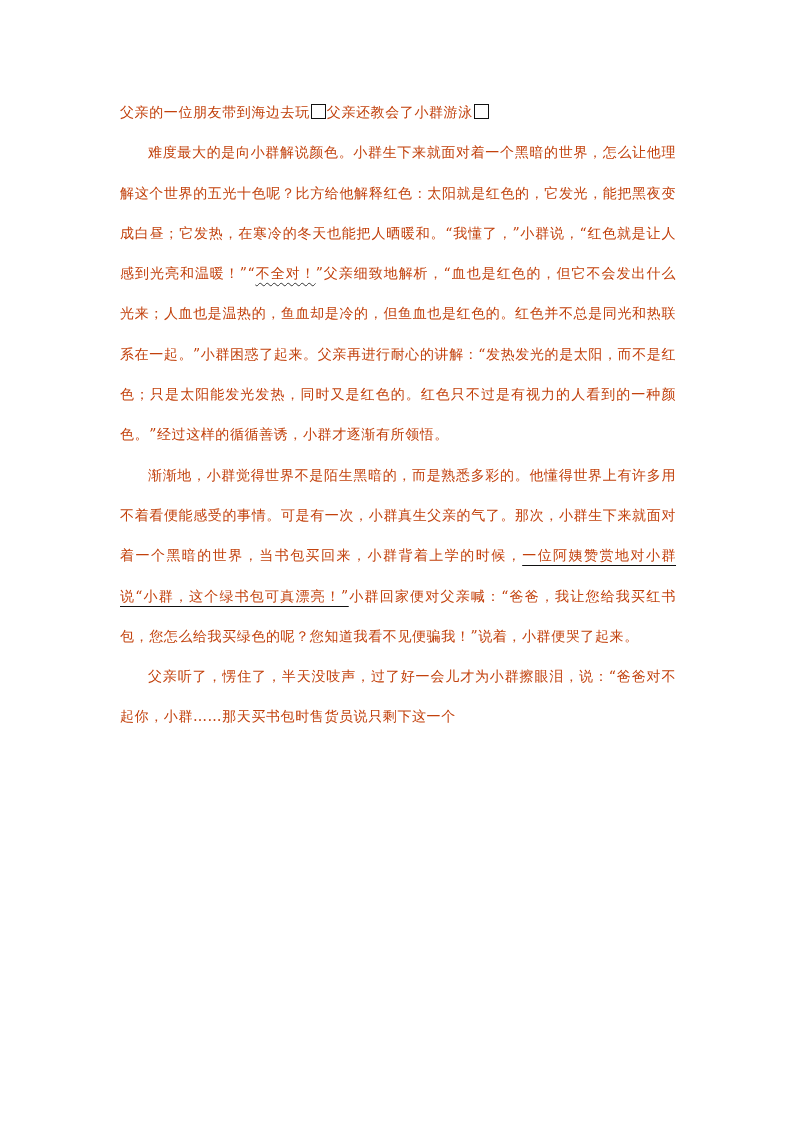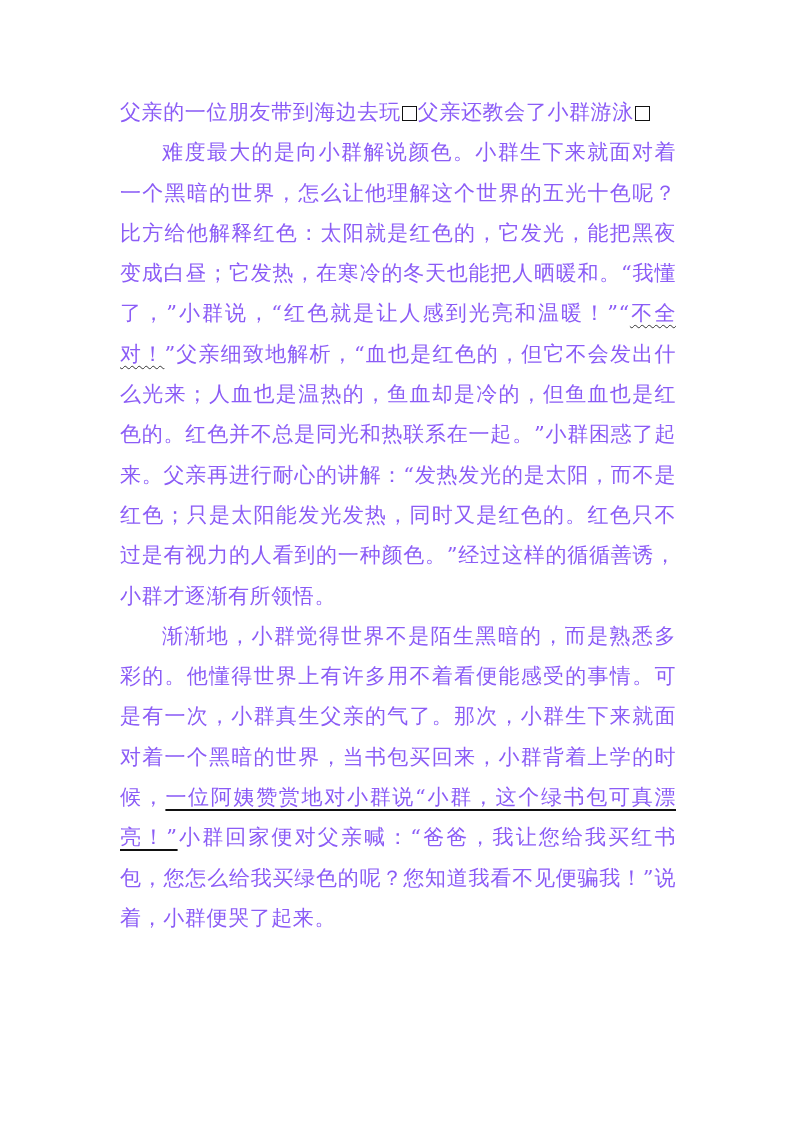--- a/index.html
+++ b/index.html
@@ -1,32 +1,33 @@
 <!DOCTYPE html>
 <html><head>
 <meta charset="utf-8">
 <style>
   html, body { margin: 0; padding: 0; background: #ffffff; }
   body { width: 793px; height: 1122px; position: relative; overflow: hidden; }
   .page {
     position: absolute; left: 120px; top: 92px; width: 556px;
     font-family: "DejaVu Serif", "Liberation Serif", serif;
-    font-size: 21px; color: #8b5cf6; line-height: 40.3px;
+    font-size: 14px; color: #c2410c; line-height: 40.3px;
     letter-spacing: 0.6px;
   }
   .para { margin: 0; text-align: justify; text-align-last: left; }
   .para.indent { text-indent: 2em; }
   .wavy { text-decoration: underline wavy #333; text-decoration-thickness: 1px; text-underline-offset: 4px; }
   .uline { text-decoration: underline; text-decoration-color: #111; text-underline-offset: 5px; }
   .box { display: inline-block; width: 15px; height: 15px; border: 1.5px solid #111; vertical-align: -2px; margin: 0 1px; box-sizing: border-box; }
 </style>
 </head>
 <body>
 
 <div class="page">
   <p class="para"><span>父亲的一位朋友带到海边去玩</span><span class="box"></span><span>父亲还教会了小群游泳</span><span class="box"></span></p>
 
   <p class="para indent"><span>难度最大的是向小群解说颜色。小群生下来就面对着一个黑暗的世界，怎么让他理解这个世界的五光十色呢？比方给他解释红色：太阳就是红色的，它发光，能把黑夜变成白昼；它发热，在寒冷的冬天也能把人晒暖和。“我懂了，”小群说，“红色就是让人感到光亮和温暖！”“</span><span class="wavy">不全对！</span><span>”父亲细致地解析，“血也是红色的，但它不会发出什么光来；人血也是温热的，鱼血却是冷的，但鱼血也是红色的。红色并不总是同光和热联系在一起。”小群困惑了起来。父亲再进行耐心的讲解：“发热发光的是太阳，而不是红色；只是太阳能发光发热，同时又是红色的。红色只不过是有视力的人看到的一种颜色。”经过这样的循循善诱，小群才逐渐有所领悟。</span></p>
 
 
   <p class="para indent"><span>渐渐地，小群觉得世界不是陌生黑暗的，而是熟悉多彩的。他懂得世界上有许多用不着看便能感受的事情。可是有一次，小群真生父亲的气了。那次，小群生下来就面对着一个黑暗的世界，当书包买回来，小群背着上学的时候，</span><span class="uline">一位阿姨赞赏地对小群说“小群，这个绿书包可真漂亮！”</span><span>小群回家便对父亲喊：“爸爸，我让您给我买红书包，您怎么给我买绿色的呢？您知道我看不见便骗我！”说着，小群便哭了起来。</span></p>
 
+  <p class="para indent"><span>父亲听了，愣住了，半天没吱声，过了好一会儿才为小群擦眼泪，说：“爸爸对不起你，小群……那天买书包时售货员说只剩下这一个</span></p>
 </div>
 
 </body></html>

